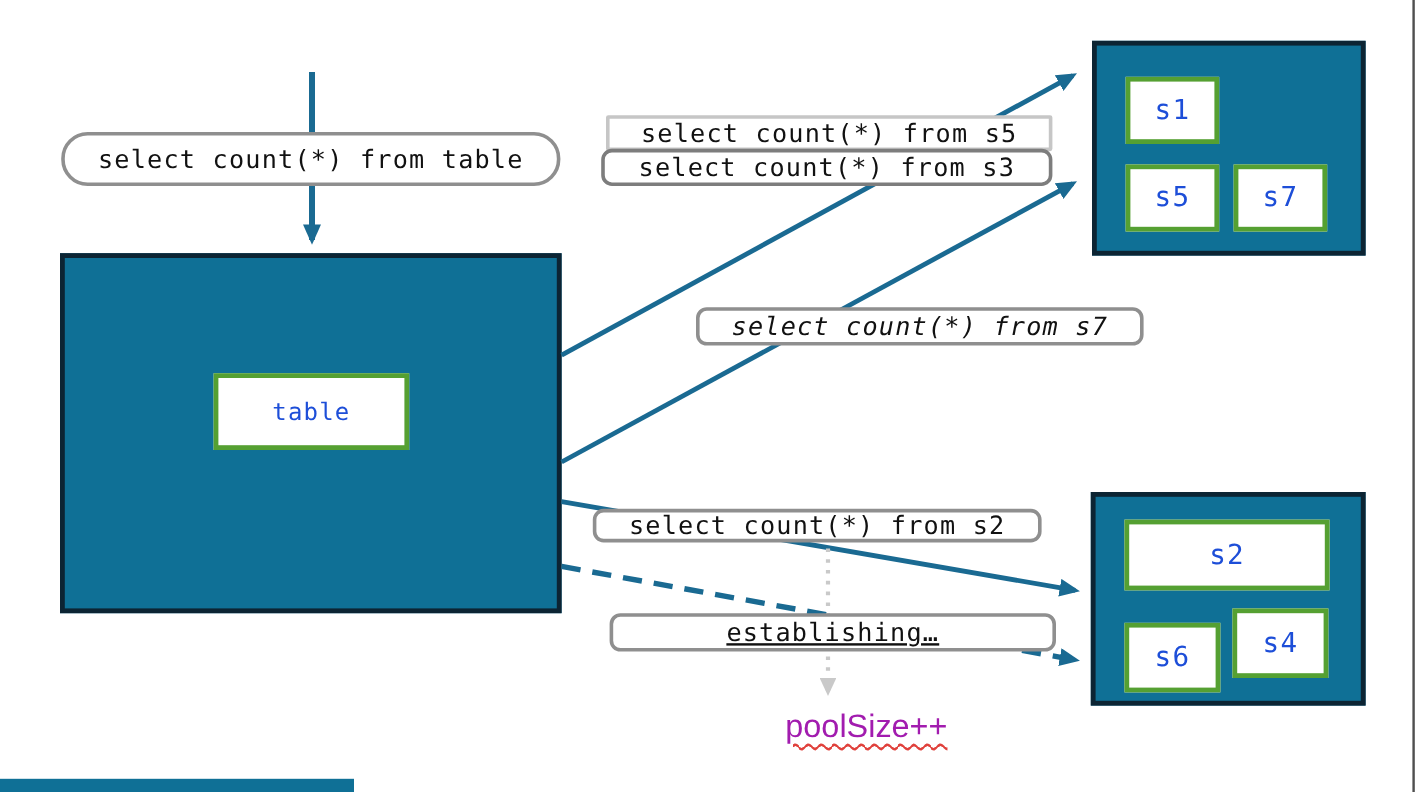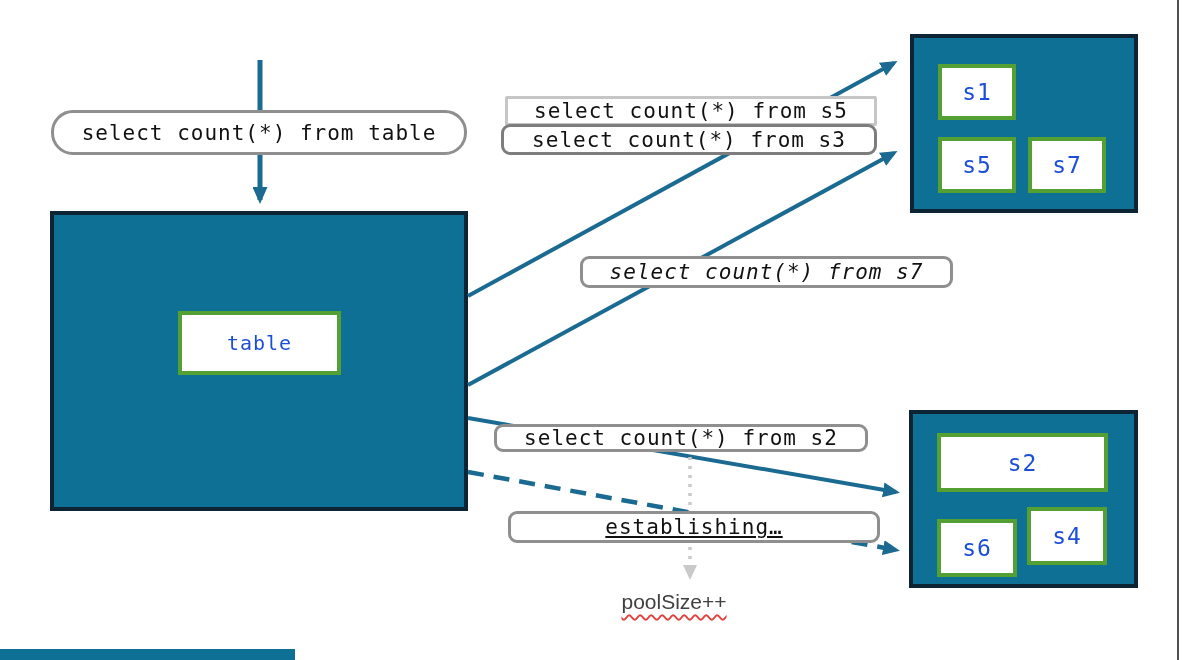--- a/index.html
+++ b/index.html
@@ -35,22 +35,22 @@
     color:#111;font-size:21px;letter-spacing:1px;white-space:nowrap;z-index:4;
   }
   .lbl-table-query{left:51px;top:110px;width:416px;height:45px;border-radius:22px;}
   .lbl-s5{left:505px;top:96px;width:372px;height:30px;border-color:#c6c6c6;border-radius:2px;}
   .lbl-s3{left:501px;top:124px;width:376px;height:31px;border-color:#7d7d7d;text-align:right;}
   .lbl-s7{left:580px;top:256px;width:373px;height:32px;font-style:italic;}
   .lbl-s2{left:494px;top:424px;width:374px;height:28px;}
   .lbl-est{left:508px;top:511px;width:372px;height:32px;text-decoration:underline;}
   
   .poolsize{
-    position:absolute;left:584px;top:590px;width:180px;text-align:center;z-index:4;
-    font-family:"Liberation Sans","DejaVu Sans",sans-serif;font-size:21px;color:#404040;
+    position:absolute;left:632px;top:590px;width:180px;text-align:center;z-index:4;
+    font-family:"Liberation Sans","DejaVu Sans",sans-serif;font-size:27px;color:#a21caf;
     text-decoration:underline wavy #e0413c;text-decoration-thickness:2px;text-underline-offset:5px;
   }
   
   .edge-line{position:absolute;left:1177px;top:0;width:2px;height:660px;background:#4f4f4f;z-index:0;}
   .bottom-strip{position:absolute;left:0;top:649px;width:295px;height:11px;background:#0f7096;z-index:1;}
 </style>
 </head>
 <body>
 
 <div class="canvas">

